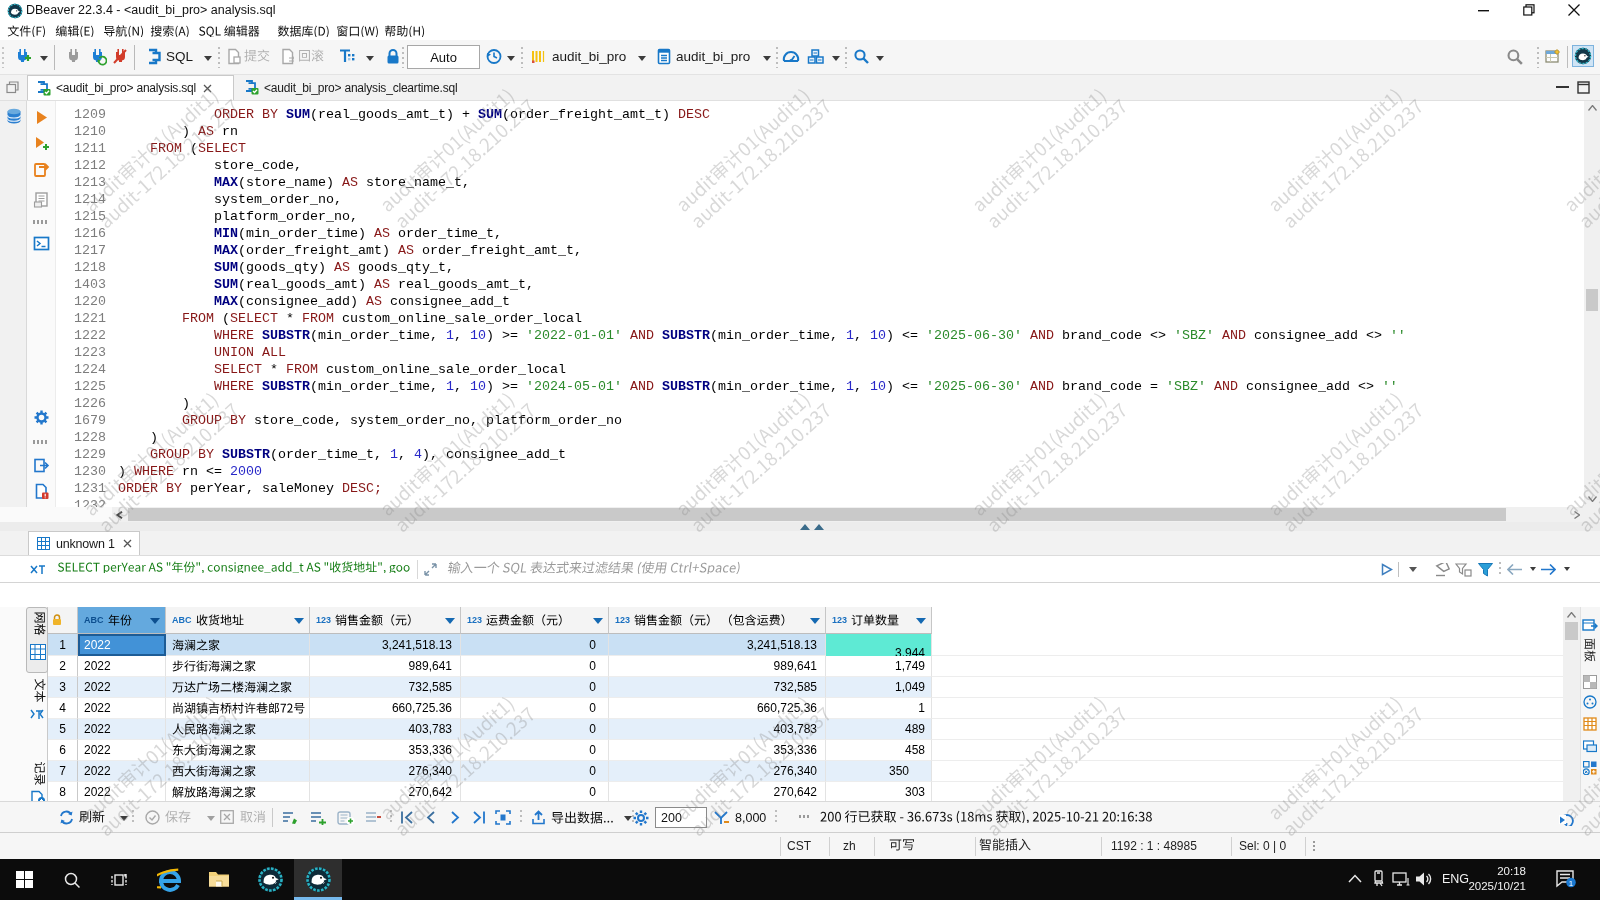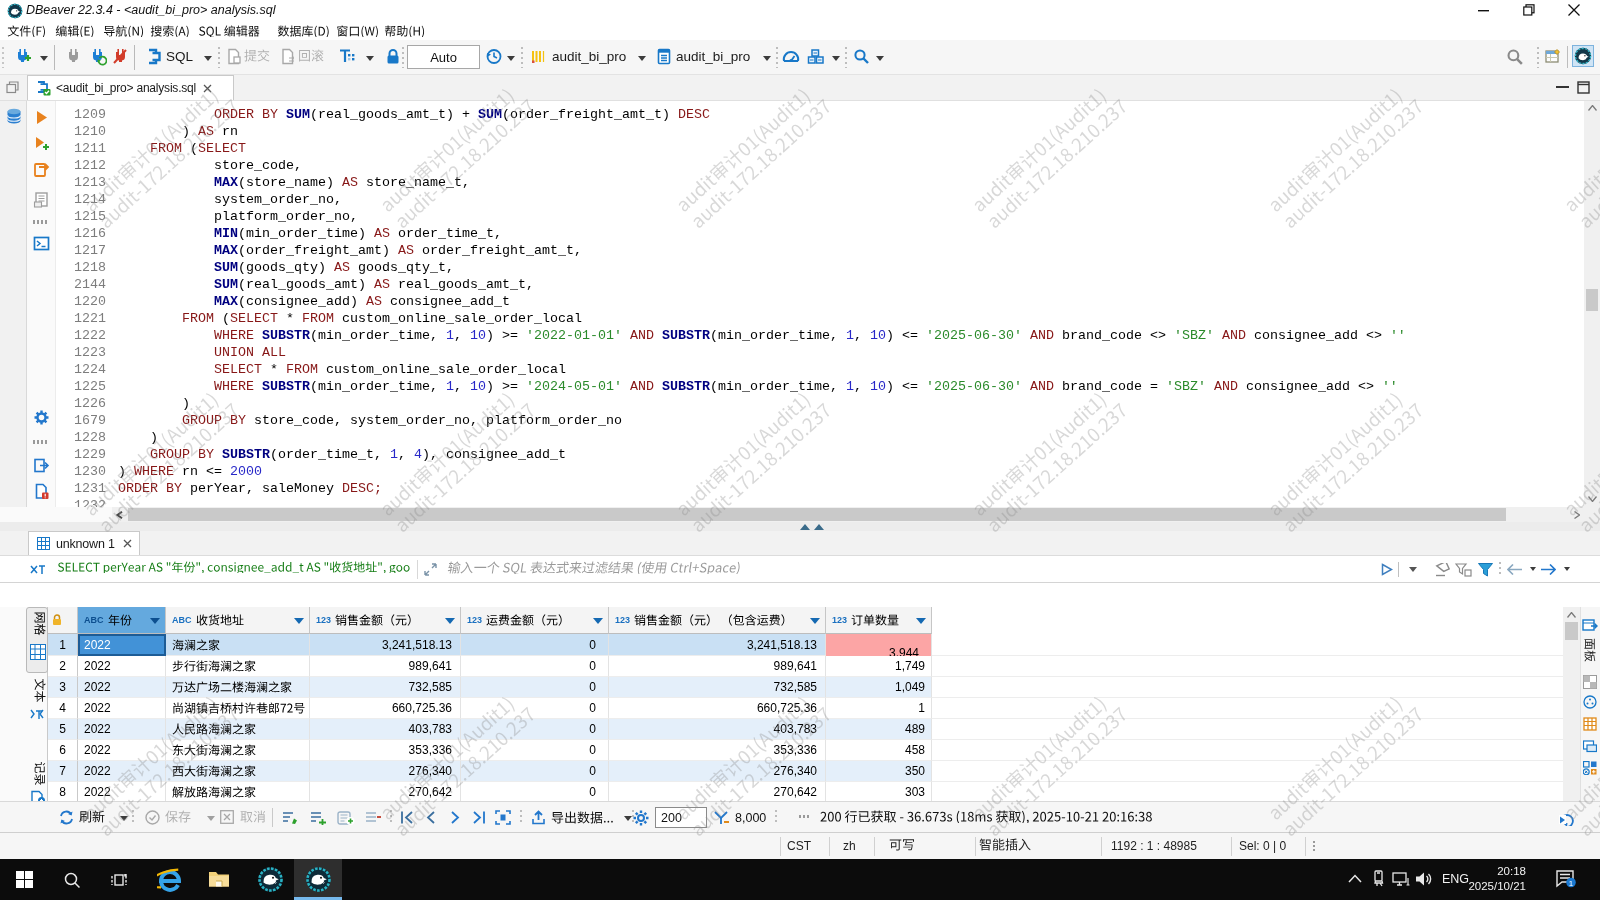--- a/index.html
+++ b/index.html
@@ -1,19 +1,19 @@
 <!DOCTYPE html>
 <html><head><meta charset="utf-8"><style>
 *{margin:0;padding:0;box-sizing:border-box}
 html,body{width:1600px;height:900px;overflow:hidden}
 body{font-family:"Liberation Sans",sans-serif;background:#fff;position:relative}
 .abs{position:absolute}
 svg{display:block}
 
-#titlebar{left:0;top:0;width:1600px;height:22px;background:#fff;font-style:italic;}
+#titlebar{left:0;top:0;width:1600px;height:22px;background:#fff;}
 #title-text{position:absolute;left:26px;top:3px;font-size:12.5px;color:#111}
 #menubar{left:0;top:22px;width:1600px;height:18px;background:#fff}
 #toolbar{left:0;top:40px;width:1600px;height:35px;background:#f6f6f6;border-bottom:1px solid #e3e3e3}
 #tabrow{left:0;top:75px;width:1600px;height:26px;background:#f2f2f2;border-bottom:1px solid #e0e0e0}
 .dd{width:0;height:0;border-left:4px solid transparent;border-right:4px solid transparent;border-top:5px solid #3c3c3c;margin-left:6px}
 .tab{height:25px;display:flex;align-items:center;padding:0 8px;font-size:12px;letter-spacing:-0.2px;color:#1a1a1a;white-space:nowrap;overflow:hidden}
 .tab svg{flex-shrink:0}
 .tab.active{background:#fff;border:1px solid #c9c9c9;border-bottom:none}
 
 #editor{left:0;top:101px;width:1600px;height:406px;background:#fff;overflow:hidden}
@@ -337,20 +337,29 @@
         <path d="M2 1 L8 1 L8 3 M8 8 L8 11 L2 11" fill="none" stroke="#1878c8" stroke-width="1.8"></path>
         <path d="M4.5 3.2 L11 3.2 L11 8.8 L4.5 8.8" fill="none" stroke="#1878c8" stroke-width="1.8"></path>
         <rect x="7.5" y="8" width="7" height="6.5" rx="1" fill="#2da12d"></rect>
         <path d="M9 11 l1.5 1.5 L13 9.8" stroke="#fff" stroke-width="1.3" fill="none"></path>
       </svg>
       <span>&lt;audit_bi_pro&gt; analysis.sql</span>
       <svg style="margin-left:7px" width="9" height="9" viewBox="0 0 9 9" stroke="#555" stroke-width="1.3">
         <path d="M1 1 L8 8 M8 1 L1 8"></path>
       </svg>
     </div>
+    <div class="tab abs" style="left:236px;top:0px;width:252px">
+      <svg width="15" height="15" viewBox="0 0 15 15" style="margin-right:5px">
+        <path d="M2 1 L8 1 L8 3 M8 8 L8 11 L2 11" fill="none" stroke="#1878c8" stroke-width="1.8"></path>
+        <path d="M4.5 3.2 L11 3.2 L11 8.8 L4.5 8.8" fill="none" stroke="#1878c8" stroke-width="1.8"></path>
+        <rect x="7.5" y="8" width="7" height="6.5" rx="1" fill="#2da12d"></rect>
+        <path d="M9 11 l1.5 1.5 L13 9.8" stroke="#fff" stroke-width="1.3" fill="none"></path>
+      </svg>
+      <span>&lt;audit_bi_pro&gt; analysis_cleartime.sql</span>
+    </div>
     <svg class="abs" style="left:1556px;top:11px" width="13" height="3" viewBox="0 0 13 3">
       <rect width="13" height="2" fill="#333"></rect>
     </svg>
     <svg class="abs" style="left:1577px;top:6px" width="13" height="13" viewBox="0 0 13 13" fill="none" stroke="#333" stroke-width="1.4">
       <rect x="1" y="1" width="11" height="11"></rect>
       <path d="M1 3.5 H12"></path>
     </svg>
   </div>
 <div class="abs" id="editor">
     <div id="railA"></div>
@@ -401,21 +410,21 @@
     <div id="code"><span class="ln">1209</span>            <span class="kw">ORDER</span> <span class="kw">BY</span> <span class="fn">SUM</span>(real_goods_amt_t) + <span class="fn">SUM</span>(order_freight_amt_t) <span class="kw">DESC</span>
 <span class="ln">1210</span>        ) <span class="kw">AS</span> rn
 <span class="ln">1211</span>    <span class="kw">FROM</span> (<span class="kw">SELECT</span>
 <span class="ln">1212</span>            store_code,
 <span class="ln">1213</span>            <span class="fn">MAX</span>(store_name) <span class="kw">AS</span> store_name_t,
 <span class="ln">1214</span>            system_order_no,
 <span class="ln">1215</span>            platform_order_no,
 <span class="ln">1216</span>            <span class="fn">MIN</span>(min_order_time) <span class="kw">AS</span> order_time_t,
 <span class="ln">1217</span>            <span class="fn">MAX</span>(order_freight_amt) <span class="kw">AS</span> order_freight_amt_t,
 <span class="ln">1218</span>            <span class="fn">SUM</span>(goods_qty) <span class="kw">AS</span> goods_qty_t,
-<span class="ln">2144</span>            <span class="fn">SUM</span>(real_goods_amt) <span class="kw">AS</span> real_goods_amt_t,
+<span class="ln">1403</span>            <span class="fn">SUM</span>(real_goods_amt) <span class="kw">AS</span> real_goods_amt_t,
 <span class="ln">1220</span>            <span class="fn">MAX</span>(consignee_add) <span class="kw">AS</span> consignee_add_t
 <span class="ln">1221</span>        <span class="kw">FROM</span> (<span class="kw">SELECT</span> * <span class="kw">FROM</span> custom_online_sale_order_local
 <span class="ln">1222</span>            <span class="kw">WHERE</span> <span class="fn">SUBSTR</span>(min_order_time, <span class="nm">1</span>, <span class="nm">10</span>) &gt;= <span class="st">'2022-01-01'</span> <span class="kw">AND</span> <span class="fn">SUBSTR</span>(min_order_time, <span class="nm">1</span>, <span class="nm">10</span>) &lt;= <span class="st">'2025-06-30'</span> <span class="kw">AND</span> brand_code &lt;&gt; <span class="st">'SBZ'</span> <span class="kw">AND</span> consignee_add &lt;&gt; <span class="st">''</span>
 <span class="ln">1223</span>            <span class="kw">UNION</span> <span class="kw">ALL</span>
 <span class="ln">1224</span>            <span class="kw">SELECT</span> * <span class="kw">FROM</span> custom_online_sale_order_local
 <span class="ln">1225</span>            <span class="kw">WHERE</span> <span class="fn">SUBSTR</span>(min_order_time, <span class="nm">1</span>, <span class="nm">10</span>) &gt;= <span class="st">'2024-05-01'</span> <span class="kw">AND</span> <span class="fn">SUBSTR</span>(min_order_time, <span class="nm">1</span>, <span class="nm">10</span>) &lt;= <span class="st">'2025-06-30'</span> <span class="kw">AND</span> brand_code = <span class="st">'SBZ'</span> <span class="kw">AND</span> consignee_add &lt;&gt; <span class="st">''</span>
 <span class="ln">1226</span>        )
 <span class="ln">1679</span>        <span class="kw">GROUP</span> <span class="kw">BY</span> store_code, system_order_no, platform_order_no
 <span class="ln">1228</span>    )
 <span class="ln">1229</span>    <span class="kw">GROUP</span> <span class="kw">BY</span> <span class="fn">SUBSTR</span>(order_time_t, <span class="nm">1</span>, <span class="nm">4</span>), consignee_add_t
@@ -666,21 +675,21 @@
       <svg width="48.0" height="12" viewBox="0 -880 4000 1000" fill="#000">
         <use href="#q6d77" transform="translate(0 0)"></use>
         <use href="#q6f9c" transform="translate(1000 0)"></use>
         <use href="#q4e4b" transform="translate(2000 0)"></use>
         <use href="#q5bb6" transform="translate(3000 0)"></use>
       </svg>
     </div>
     <div class="abs cell num" style="left:310px;top:27px;width:151px;height:22px;background:#c9e0f4">3,241,518.13</div>
     <div class="abs cell num" style="left:461px;top:27px;width:148px;height:22px;background:#c9e0f4;padding-right:12px">0</div>
     <div class="abs cell num" style="left:609px;top:27px;width:217px;height:22px;background:#c9e0f4">3,241,518.13</div>
-    <div class="abs cell num" style="left:826px;top:27px;width:106px;height:38px;background:#fca5a5;padding-right:12px">3,944</div>
+    <div class="abs cell num" style="left:826px;top:27px;width:106px;height:38px;background:#5eead4;padding-right:6px">3,944</div>
     <div class="abs cell" style="left:48px;top:49px;width:30px;height:21px;background:#ffffff;border-right:1px solid #c9c9c9;justify-content:center">2</div>
     <div class="abs cell" style="left:78px;top:49px;width:88px;height:21px;background:#ffffff;padding-left:6px">2022</div>
     <div class="abs cell" style="left:166px;top:49px;width:144px;height:21px;background:#ffffff;padding-left:6px">
       <svg width="84.0" height="12" viewBox="0 -880 7000 1000" fill="#000">
         <use href="#q6b65" transform="translate(0 0)"></use>
         <use href="#q884c" transform="translate(1000 0)"></use>
         <use href="#q8857" transform="translate(2000 0)"></use>
         <use href="#q6d77" transform="translate(3000 0)"></use>
         <use href="#q6f9c" transform="translate(4000 0)"></use>
         <use href="#q4e4b" transform="translate(5000 0)"></use>
@@ -776,21 +785,21 @@
         <use href="#q8857" transform="translate(2000 0)"></use>
         <use href="#q6d77" transform="translate(3000 0)"></use>
         <use href="#q6f9c" transform="translate(4000 0)"></use>
         <use href="#q4e4b" transform="translate(5000 0)"></use>
         <use href="#q5bb6" transform="translate(6000 0)"></use>
       </svg>
     </div>
     <div class="abs cell num" style="left:310px;top:154px;width:151px;height:21px;background:#e4effa">276,340</div>
     <div class="abs cell num" style="left:461px;top:154px;width:148px;height:21px;background:#e4effa;padding-right:12px">0</div>
     <div class="abs cell num" style="left:609px;top:154px;width:217px;height:21px;background:#e4effa">276,340</div>
-    <div class="abs cell num" style="left:826px;top:154px;width:106px;height:21px;background:#e4effa;padding-right:6px">350</div>
+    <div class="abs cell num" style="left:826px;top:154px;width:106px;height:21px;background:#e4effa;padding-right:22px">350</div>
     <div class="abs cell" style="left:48px;top:175px;width:30px;height:21px;background:#ffffff;border-right:1px solid #c9c9c9;justify-content:center">8</div>
     <div class="abs cell" style="left:78px;top:175px;width:88px;height:21px;background:#ffffff;padding-left:6px">2022</div>
     <div class="abs cell" style="left:166px;top:175px;width:144px;height:21px;background:#ffffff;padding-left:6px">
       <svg width="84.0" height="12" viewBox="0 -880 7000 1000" fill="#000">
         <use href="#q89e3" transform="translate(0 0)"></use>
         <use href="#q653e" transform="translate(1000 0)"></use>
         <use href="#q8def" transform="translate(2000 0)"></use>
         <use href="#q6d77" transform="translate(3000 0)"></use>
         <use href="#q6f9c" transform="translate(4000 0)"></use>
         <use href="#q4e4b" transform="translate(5000 0)"></use>

